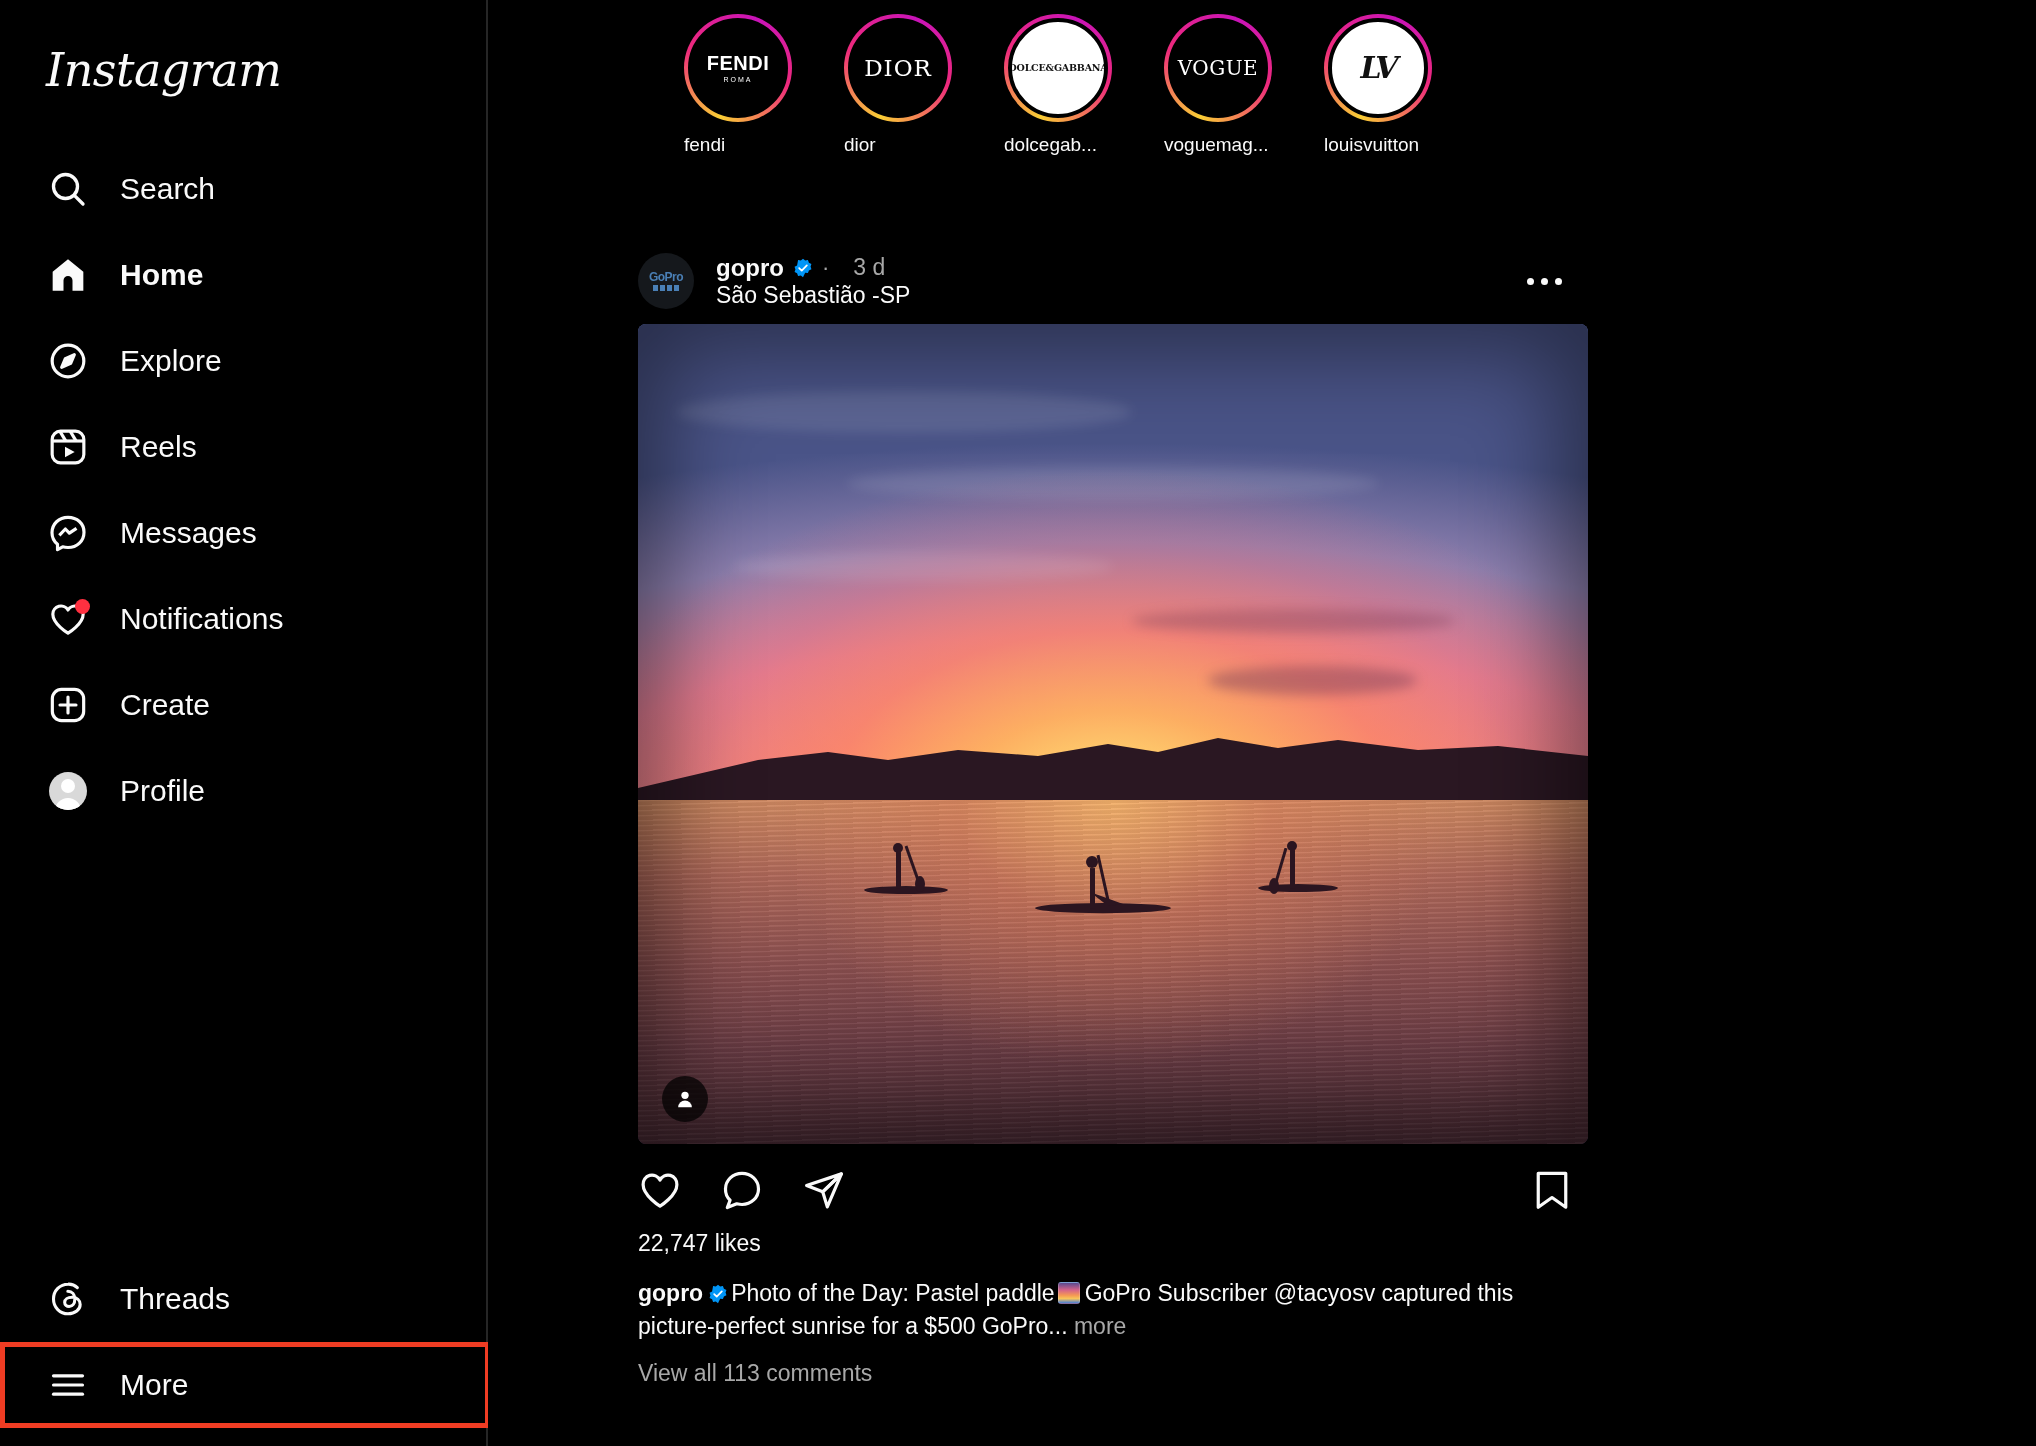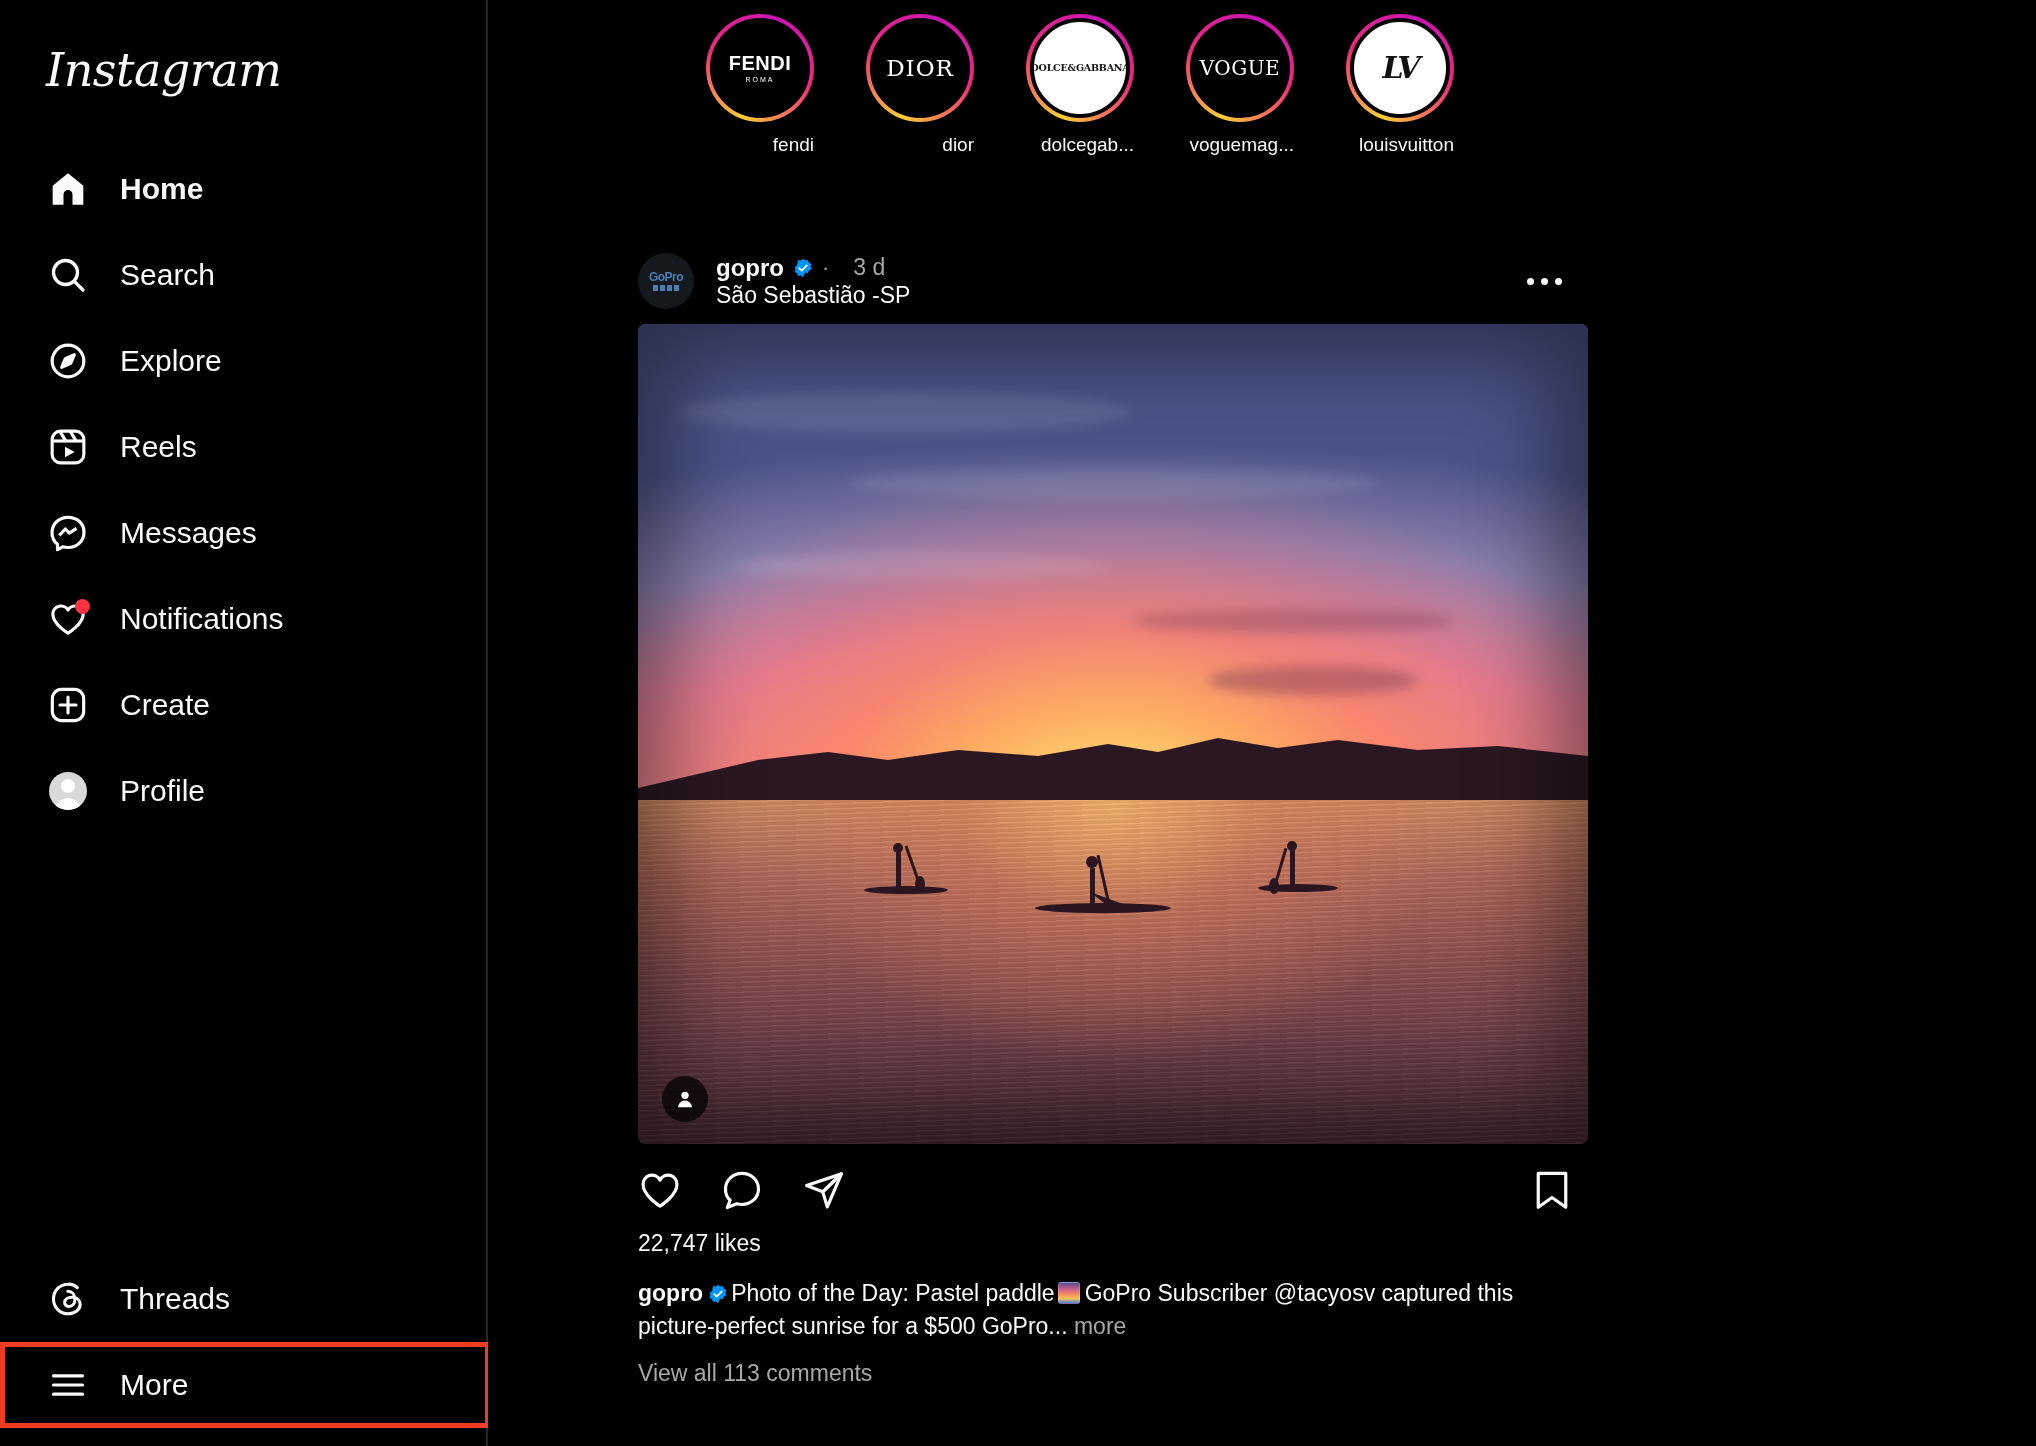--- a/index.html
+++ b/index.html
@@ -109,21 +109,21 @@
     height: 1446px;
     background: #000;
     overflow: hidden;
   }
   .stories {
     position: absolute;
     left: 196px; top: 14px;
     display: flex;
     gap: 30px;
   }
-  .story { width: 130px; display: flex; flex-direction: column; align-items: flex-end; cursor: pointer; }
+  .story { width: 130px; display: flex; flex-direction: column; align-items: flex-start; cursor: pointer; }
   .story-ring {
     width: 108px; height: 108px;
     border-radius: 50%;
     padding: 4px;
     background: conic-gradient(from 200deg, #f9ce34, #ee2a7b, #c913b9, #ee2a7b, #f9ce34);
     display: flex; align-items: center; justify-content: center;
   }
   .story-inner {
     width: 100%; height: 100%;
     border-radius: 50%;
@@ -271,37 +271,37 @@
 <body>
 
 <div class="app">
 
   <nav class="sidebar">
 
     <div class="ig-logo">Instagram</div>
 
     <div class="nav-list">
 
-      <div class="nav-item active">
-        <span class="nav-icon">
-          <svg width="40" height="40" viewBox="0 0 24 24" fill="#fafafa">
-              <path d="M12 2.6 2.8 10v11.4h6.5v-6.1a2.7 2.7 0 0 1 5.4 0v6.1h6.5V10z"></path>
-            </svg>
-        </span>
-        <span class="nav-label">Home</span>
-      </div>
-
       <div class="nav-item">
         <span class="nav-icon">
           <svg width="40" height="40" viewBox="0 0 24 24" fill="none" stroke="#fafafa" stroke-width="2" stroke-linecap="round">
               <circle cx="10.5" cy="10.5" r="7.2"></circle>
               <line x1="15.8" y1="15.8" x2="21" y2="21"></line>
             </svg>
         </span>
         <span class="nav-label">Search</span>
+      </div>
+
+      <div class="nav-item active">
+        <span class="nav-icon">
+          <svg width="40" height="40" viewBox="0 0 24 24" fill="#fafafa">
+              <path d="M12 2.6 2.8 10v11.4h6.5v-6.1a2.7 2.7 0 0 1 5.4 0v6.1h6.5V10z"></path>
+            </svg>
+        </span>
+        <span class="nav-label">Home</span>
       </div>
 
       <div class="nav-item">
         <span class="nav-icon">
           <svg width="40" height="40" viewBox="0 0 24 24" fill="none" stroke="#fafafa" stroke-width="1.9" stroke-linejoin="round">
               <circle cx="12" cy="12" r="9.5"></circle>
               <polygon points="15.8,8.2 10.4,10.6 8.2,15.8 13.6,13.4" fill="#fafafa"></polygon>
             </svg>
         </span>
         <span class="nav-label">Explore</span>

